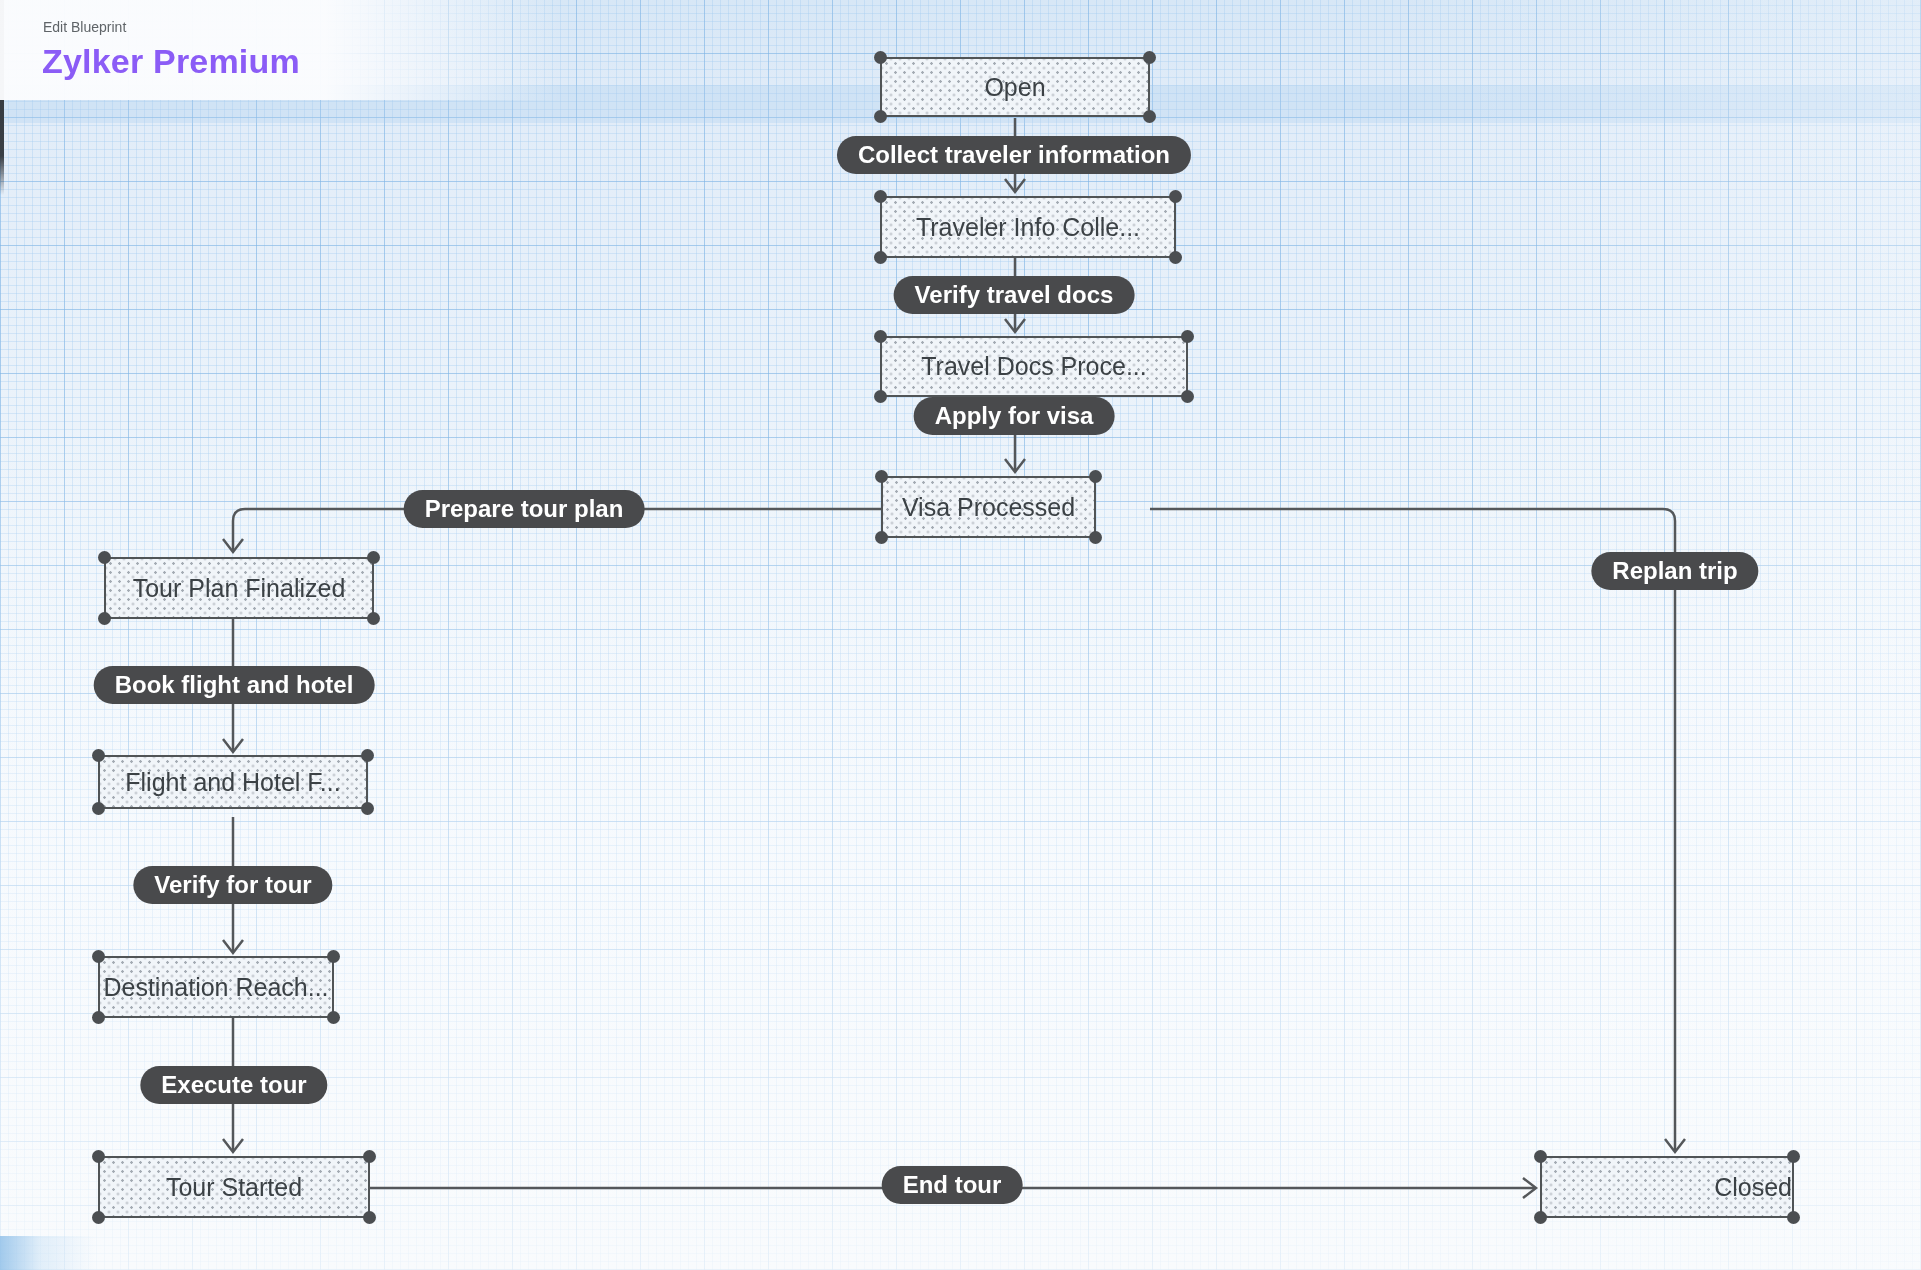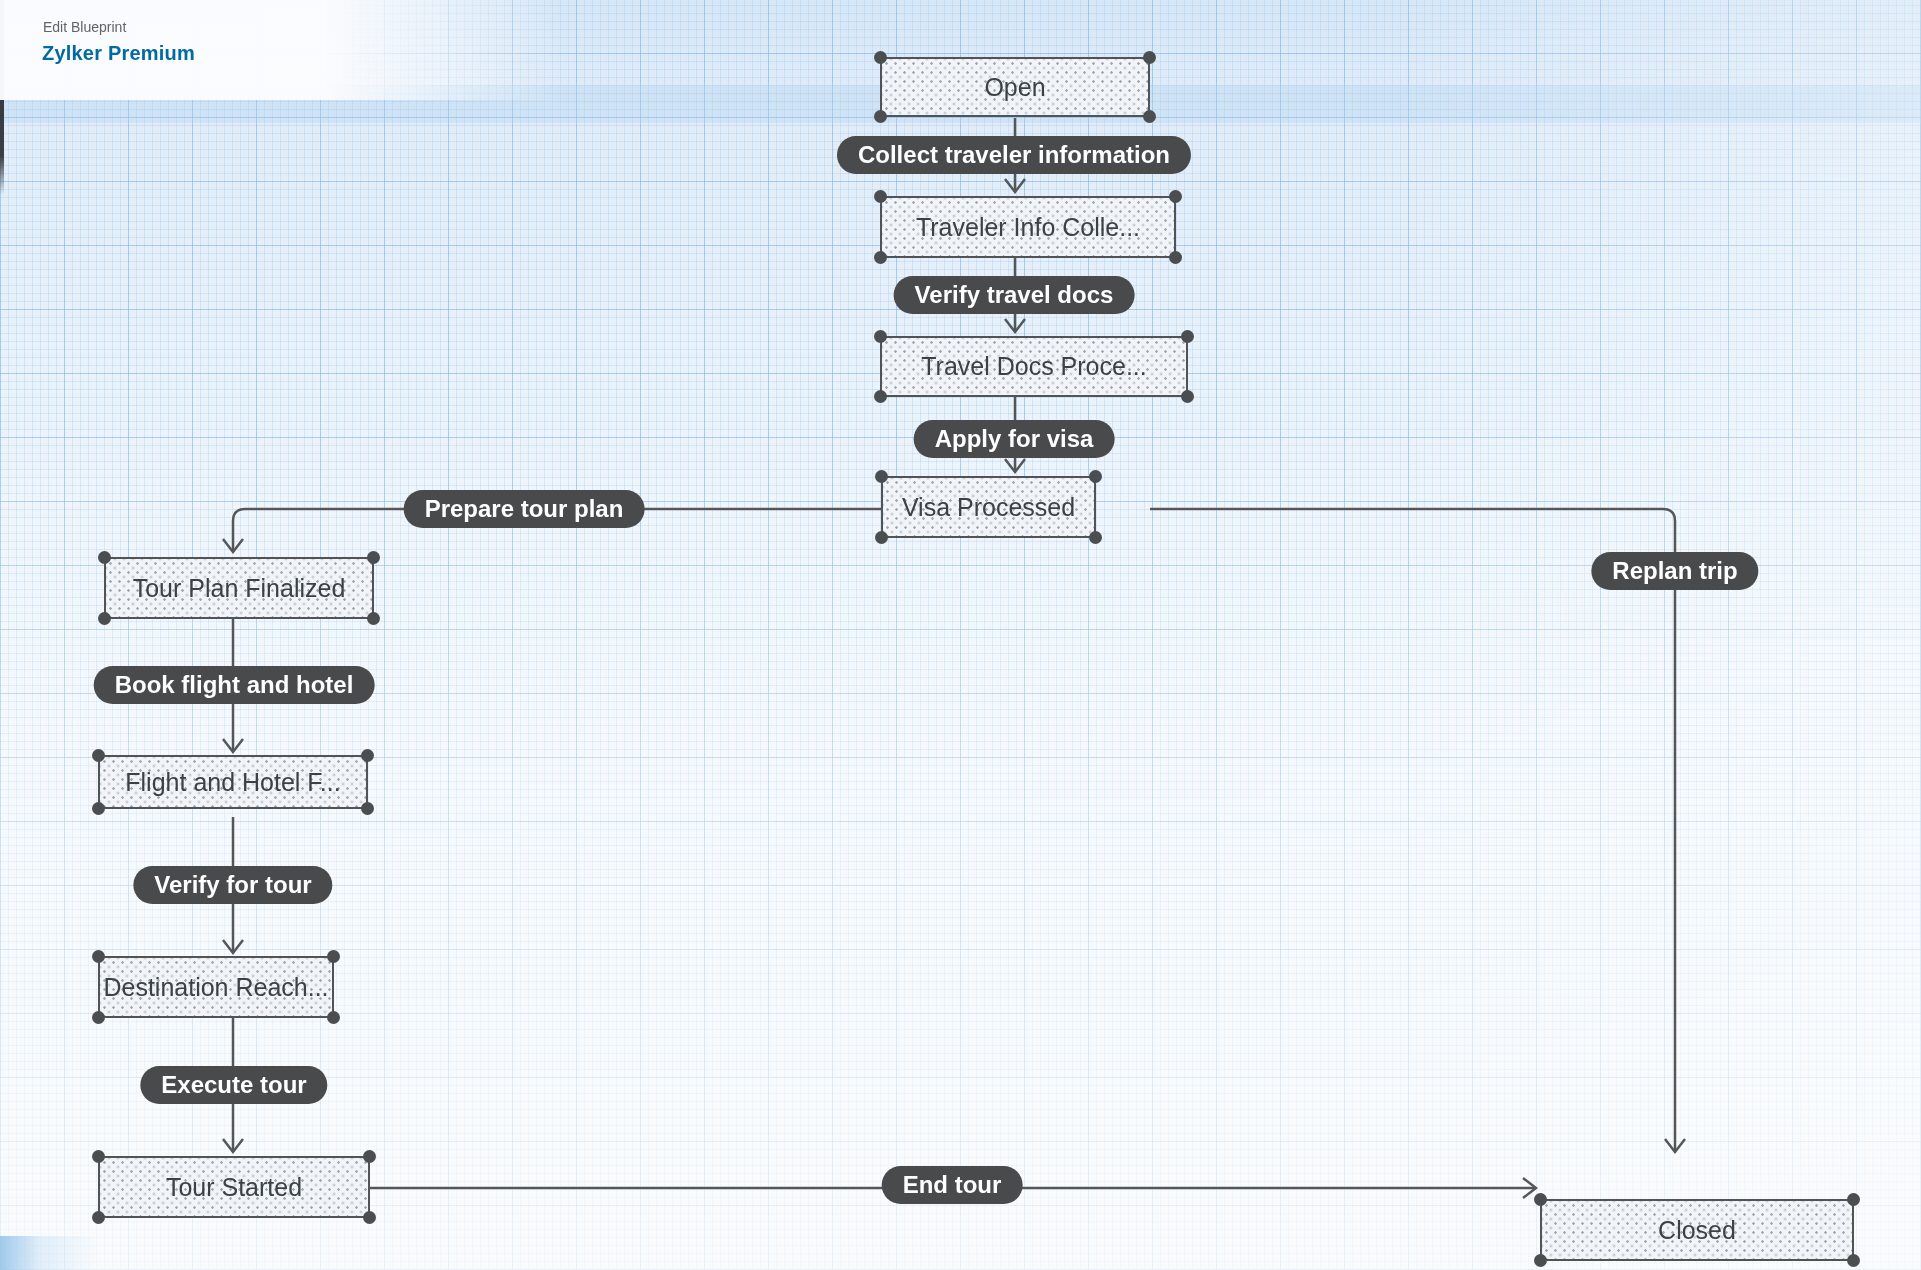--- a/index.html
+++ b/index.html
@@ -24,21 +24,21 @@
       linear-gradient(90deg, rgba(255,255,255,0) 72%, rgba(250,252,254,0.30) 100%);
   }
   .edge-strip{position:absolute;left:0;top:0;width:4px;height:195px;
     background:linear-gradient(180deg,#30343a 0%,#3a3f45 80%,rgba(58,63,69,0) 100%);}
   .corner-blue{position:absolute;left:0;top:1236px;width:96px;height:34px;
     background:linear-gradient(90deg, rgba(146,193,233,0.85) 0%, rgba(180,214,242,0.35) 42%, rgba(200,225,246,0) 100%);}
 
   .header-panel{position:absolute;left:0;top:0;width:560px;height:100px;
     background:linear-gradient(90deg, rgba(251,252,254,0.97) 58%, rgba(251,252,254,0) 100%);}
   .breadcrumb{position:absolute;left:43px;top:19px;font-size:14px;color:#5f6468;}
-  .page-title{position:absolute;left:42px;top:42px;font-size:20px;font-weight:bold;color:#0369a1;letter-spacing:0.2px;}
+  .page-title{position:absolute;left:42px;top:42px;font-size:34px;font-weight:bold;color:#8b5cf6;letter-spacing:0.2px;}
 
   svg.connectors{position:absolute;left:0;top:0;}
   svg.connectors path{stroke:#54575a;stroke-width:2.5;fill:none;}
 
   .node{
     position:absolute;box-sizing:border-box;border:2px solid #505456;border-radius:2px;
     background-color:#f1f5f9;
     background-image:
       radial-gradient(circle, rgba(88,98,110,0.50) 1.1px, transparent 1.5px),
       radial-gradient(circle, rgba(88,98,110,0.30) 1.1px, transparent 1.5px);
@@ -144,31 +144,31 @@
   </div>
 
   <div class="node" style="left:98px;top:1156px;width:272px;height:62px;">
     <span class="label">Tour Started</span>
     <i class="h h-tl"></i>
       <i class="h h-tr"></i>
     <i class="h h-bl"></i>
       <i class="h h-br"></i>
   </div>
 
-  <div class="node" style="left:1540px;top:1199px;width:314px;height:62px;">
+  <div class="node" style="left:1540px;top:1156px;width:254px;height:62px;justify-content:flex-end;">
     <span class="label">Closed</span>
     <i class="h h-tl"></i>
       <i class="h h-tr"></i>
     <i class="h h-bl"></i>
       <i class="h h-br"></i>
   </div>
 
   <div class="pill" style="left:1014px;top:136px;">Collect traveler information</div>
   <div class="pill" style="left:1014px;top:276px;">Verify travel docs</div>
-  <div class="pill" style="left:1014px;top:420px;">Apply for visa</div>
+  <div class="pill" style="left:1014px;top:397px;">Apply for visa</div>
   <div class="pill" style="left:524px;top:490px;">Prepare tour plan</div>
   <div class="pill" style="left:1675px;top:552px;">Replan trip</div>
   <div class="pill" style="left:234px;top:666px;">Book flight and hotel</div>
   <div class="pill" style="left:233px;top:866px;">Verify for tour</div>
   <div class="pill" style="left:234px;top:1066px;">Execute tour</div>
   <div class="pill" style="left:952px;top:1166px;">End tour</div>
 
   <div class="header-panel"></div>
   <div class="breadcrumb">Edit Blueprint</div>
   <div class="page-title">Zylker Premium</div>

